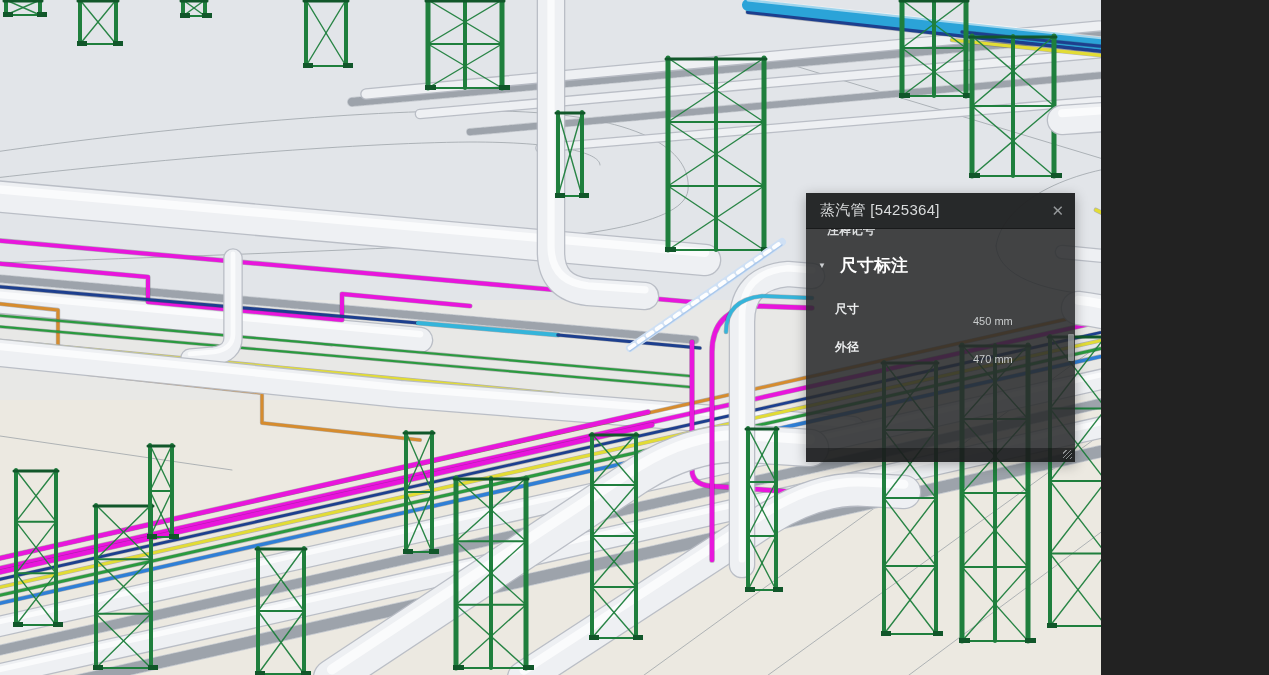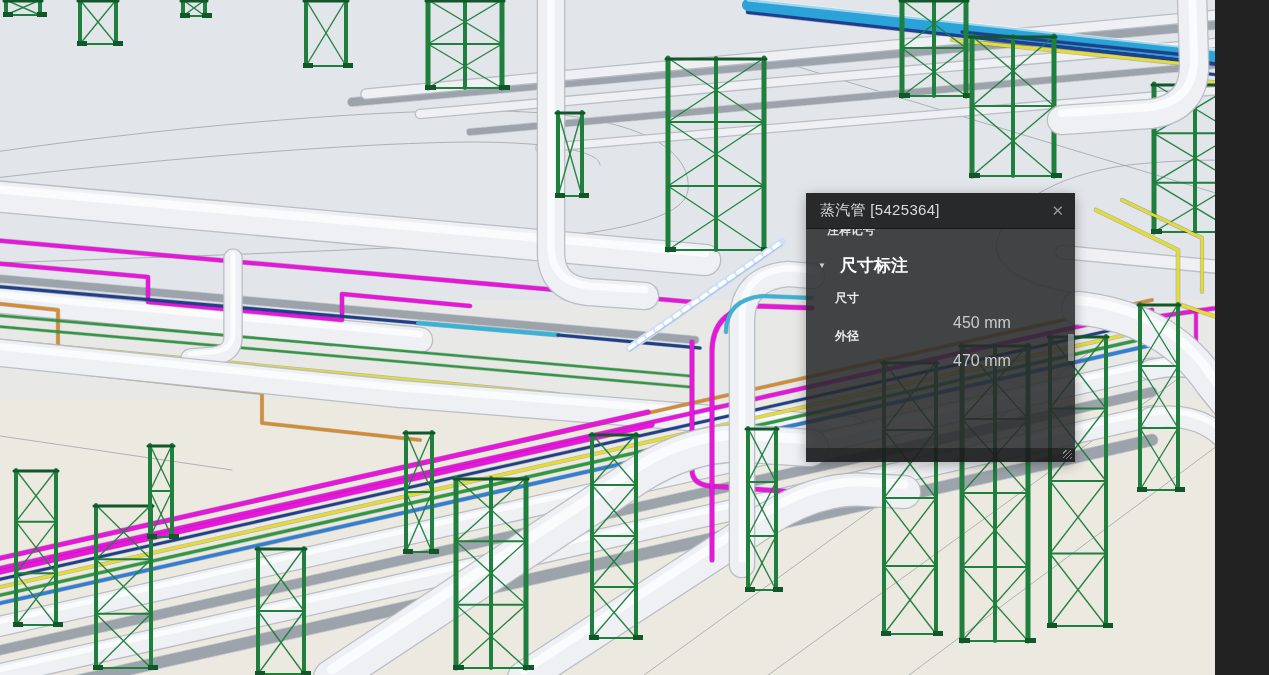--- a/index.html
+++ b/index.html
@@ -1,16 +1,16 @@
 <!DOCTYPE html>
 <html><head>
 <meta charset="utf-8">
 <style>
   html,body{margin:0;padding:0;background:#222;}
-  .stage{position:relative;width:1215px;height:675px;overflow:hidden;
+  .stage{position:relative;width:1101px;height:675px;overflow:hidden;
          font-family:"Liberation Sans","DejaVu Sans",sans-serif;}
   .stage svg{position:absolute;left:0;top:0;}
 
   
   .panel{position:absolute;left:806px;top:193px;width:269px;height:269px;
          box-shadow:0 3px 12px rgba(0,0,0,.3);}
   .panel-header{position:absolute;left:0;top:0;right:0;height:36px;
          background:rgba(33,34,35,.97);display:flex;align-items:center;
          border-bottom:1px solid rgba(0,0,0,.35);box-sizing:border-box;cursor:move;}
   .panel-title{padding-left:14px;font-size:15px;color:#d9dbdc;letter-spacing:.3px;}
@@ -18,23 +18,23 @@
          line-height:15px;cursor:pointer;}
   .panel-body{position:absolute;left:0;top:36px;right:0;bottom:14px;
          background:rgba(41,43,44,.87);overflow:hidden;}
   .clipped-row{height:13px;overflow:hidden;padding-left:21px;}
   .clipped-row span{display:block;transform:translateY(-7px);font-size:12px;
          font-weight:700;color:#dcdedf;line-height:17px;}
   .section-row{margin-top:6px;height:34px;display:flex;align-items:center;cursor:pointer;}
   .tri{width:22px;padding-left:12px;font-size:8px;color:#cdd0d2;}
   .section-label{font-size:17px;font-weight:700;color:#ffffff;}
   #prop-rows{padding-top:8px;}
-  .prop-row{height:38px;display:flex;align-items:flex-start;}
+  .prop-row{height:38px;display:flex;align-items:center;gap:20px;}
   .prop-label{width:118px;padding-left:29px;font-size:12px;font-weight:700;color:#eceeef;}
-  .prop-value{font-size:16px;color:#c9cccd;margin-top:24px;}
+  .prop-value{font-size:11px;color:#c9cccd;margin-top:24px;}
   .scrollbar-thumb{position:absolute;right:1px;top:105px;width:6px;height:27px;
          background:rgba(195,198,200,.55);border-radius:1px;cursor:pointer;}
   .panel-footer{position:absolute;left:0;bottom:0;right:0;height:14px;
          background:rgba(27,28,29,.93);}
   .resize-handle{position:absolute;right:3px;bottom:3px;width:9px;height:9px;cursor:nwse-resize;
          background:repeating-linear-gradient(135deg,transparent 0 2px,#8a8d8f 2px 3px);}
 </style>
 </head>
 <body>
 

